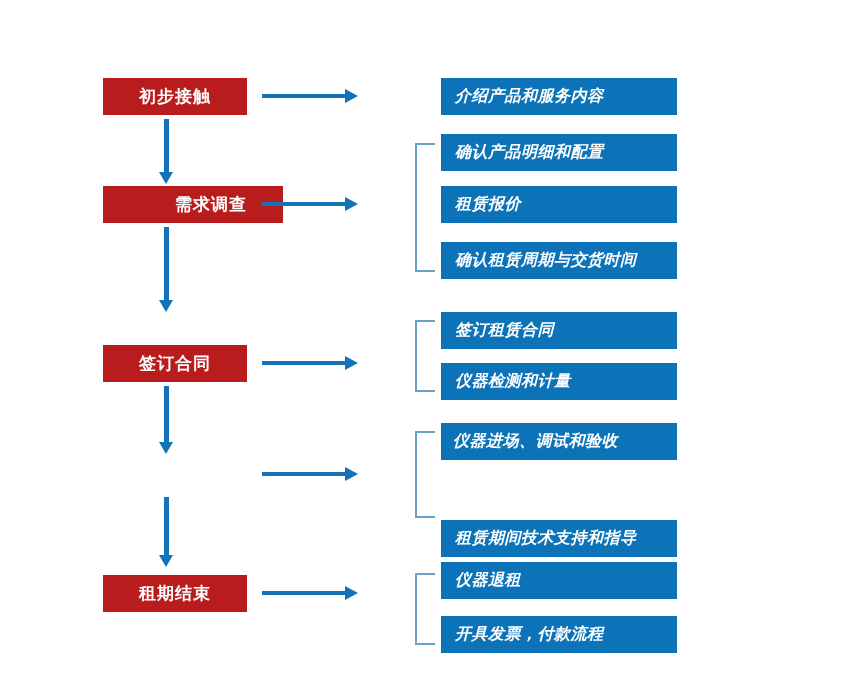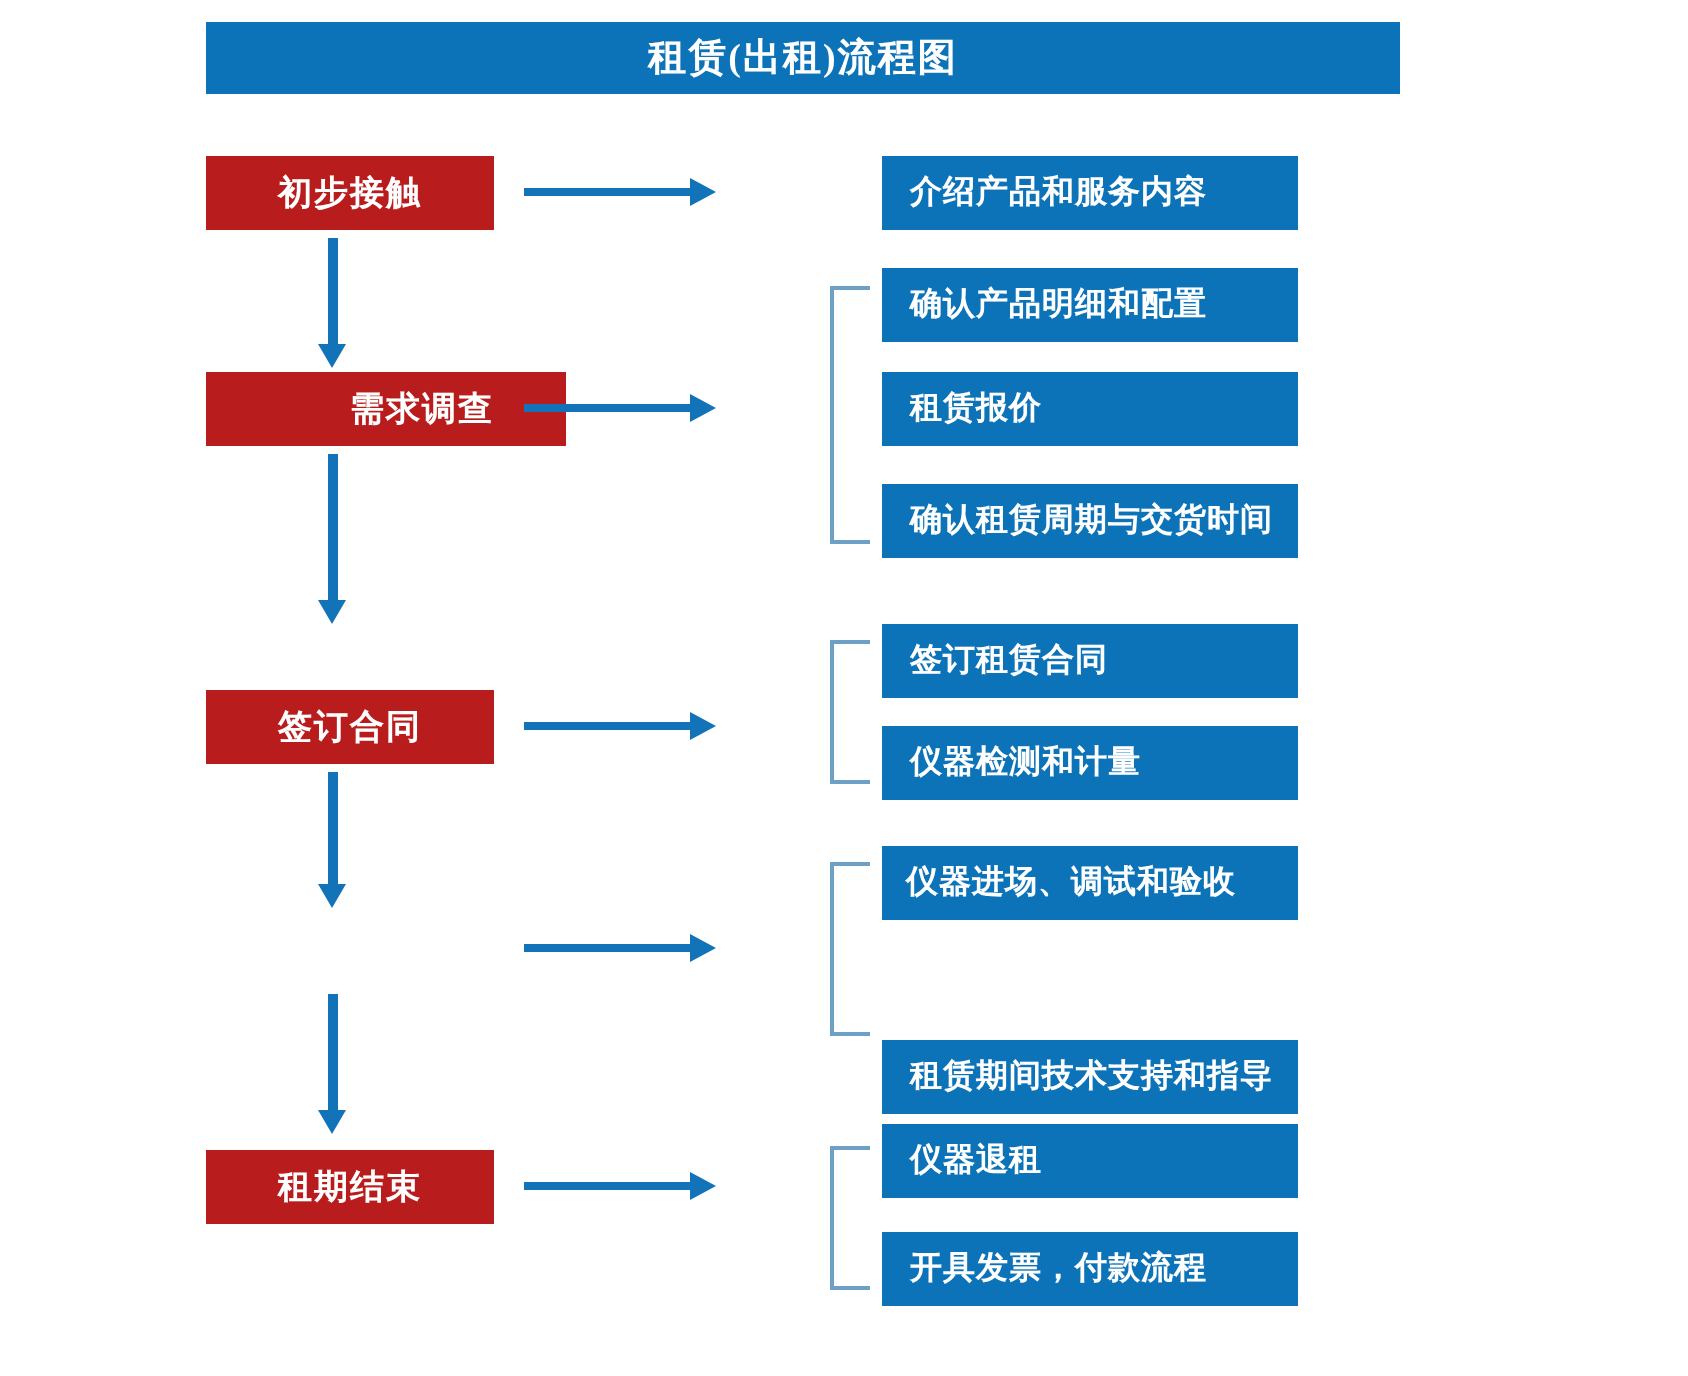--- a/index.html
+++ b/index.html
@@ -47,31 +47,32 @@
     display: flex;
     align-items: center;
     justify-content: center;
     letter-spacing: 1px;
   }
 
   
   .detail-box {
     position: absolute;
     left: 441px;
-    width: 208px;
+    width: 236px;
     height: 37px;
     background: #0D73B8;
     color: #ffffff;
     font-size: 16px;
     font-weight: bold;
     display: flex;
     align-items: center;
     padding-left: 14px;
     box-sizing: border-box;
     letter-spacing: 0.5px;
+    font-style: italic;
   }
 
   
   .h-arrow {
     position: absolute;
     left: 262px;
     width: 96px;
     height: 16px;
   }
   .h-arrow .shaft {
@@ -126,21 +127,20 @@
     border-top: 2px solid #6E9FC4;
     border-bottom: 2px solid #6E9FC4;
     box-sizing: border-box;
   }
 </style>
 </head>
 <body>
 
 <div id="canvas">
 
-  <div class="title-bar">租赁(出租)流程图</div>
 
   <div class="stage-box" style="left:103px; top:78px;">初步接触</div>
 
   <div class="h-arrow" style="top:88px;">
     <div class="shaft"></div>
     <div class="head"></div>
   </div>
 
   <div class="v-arrow" style="top:119px; height:65px;">
     <div class="shaft" style="height:53px;"></div>

